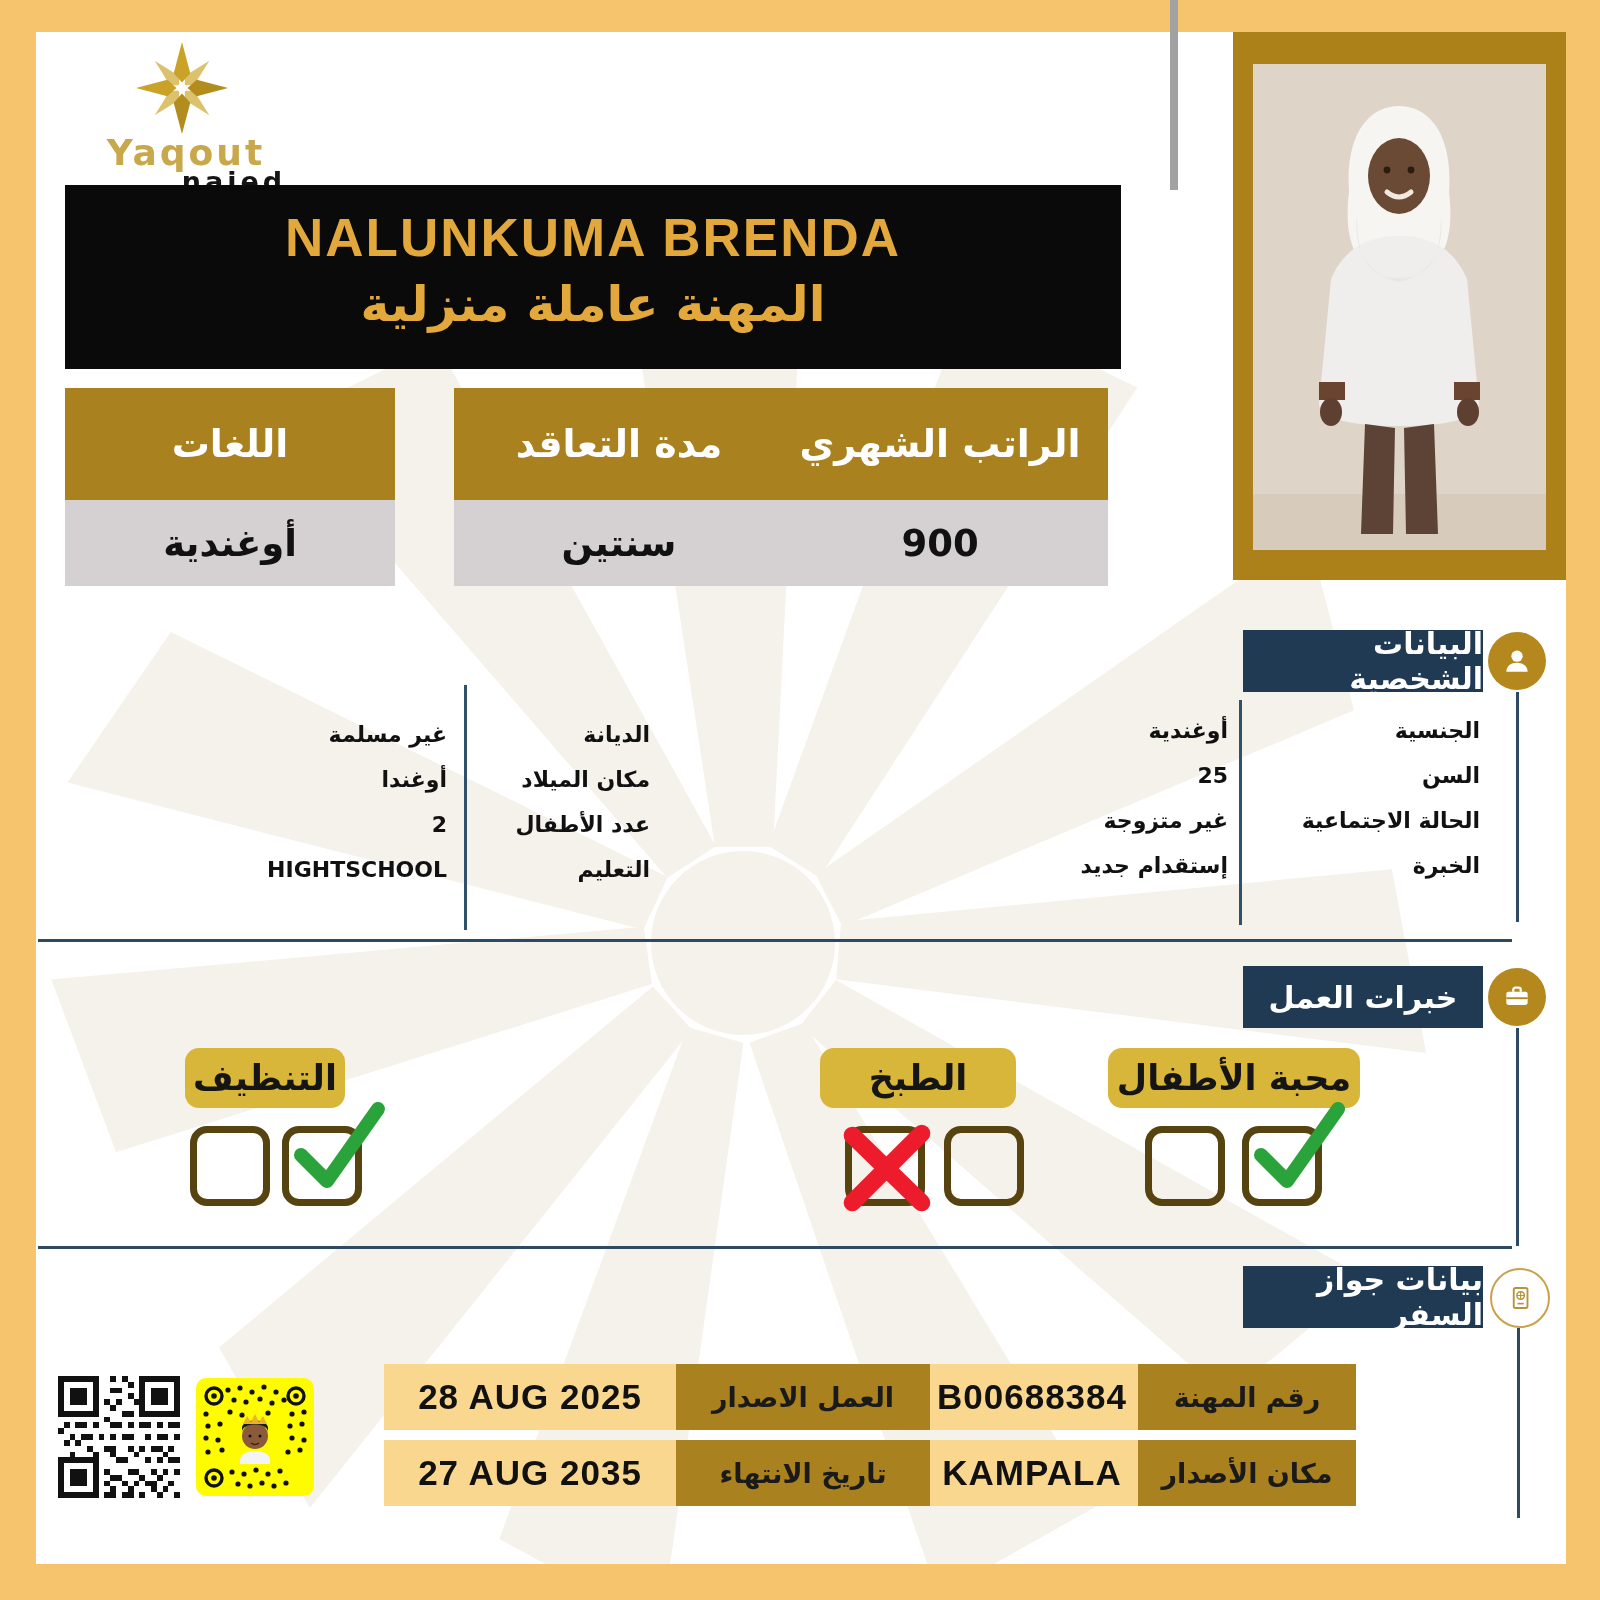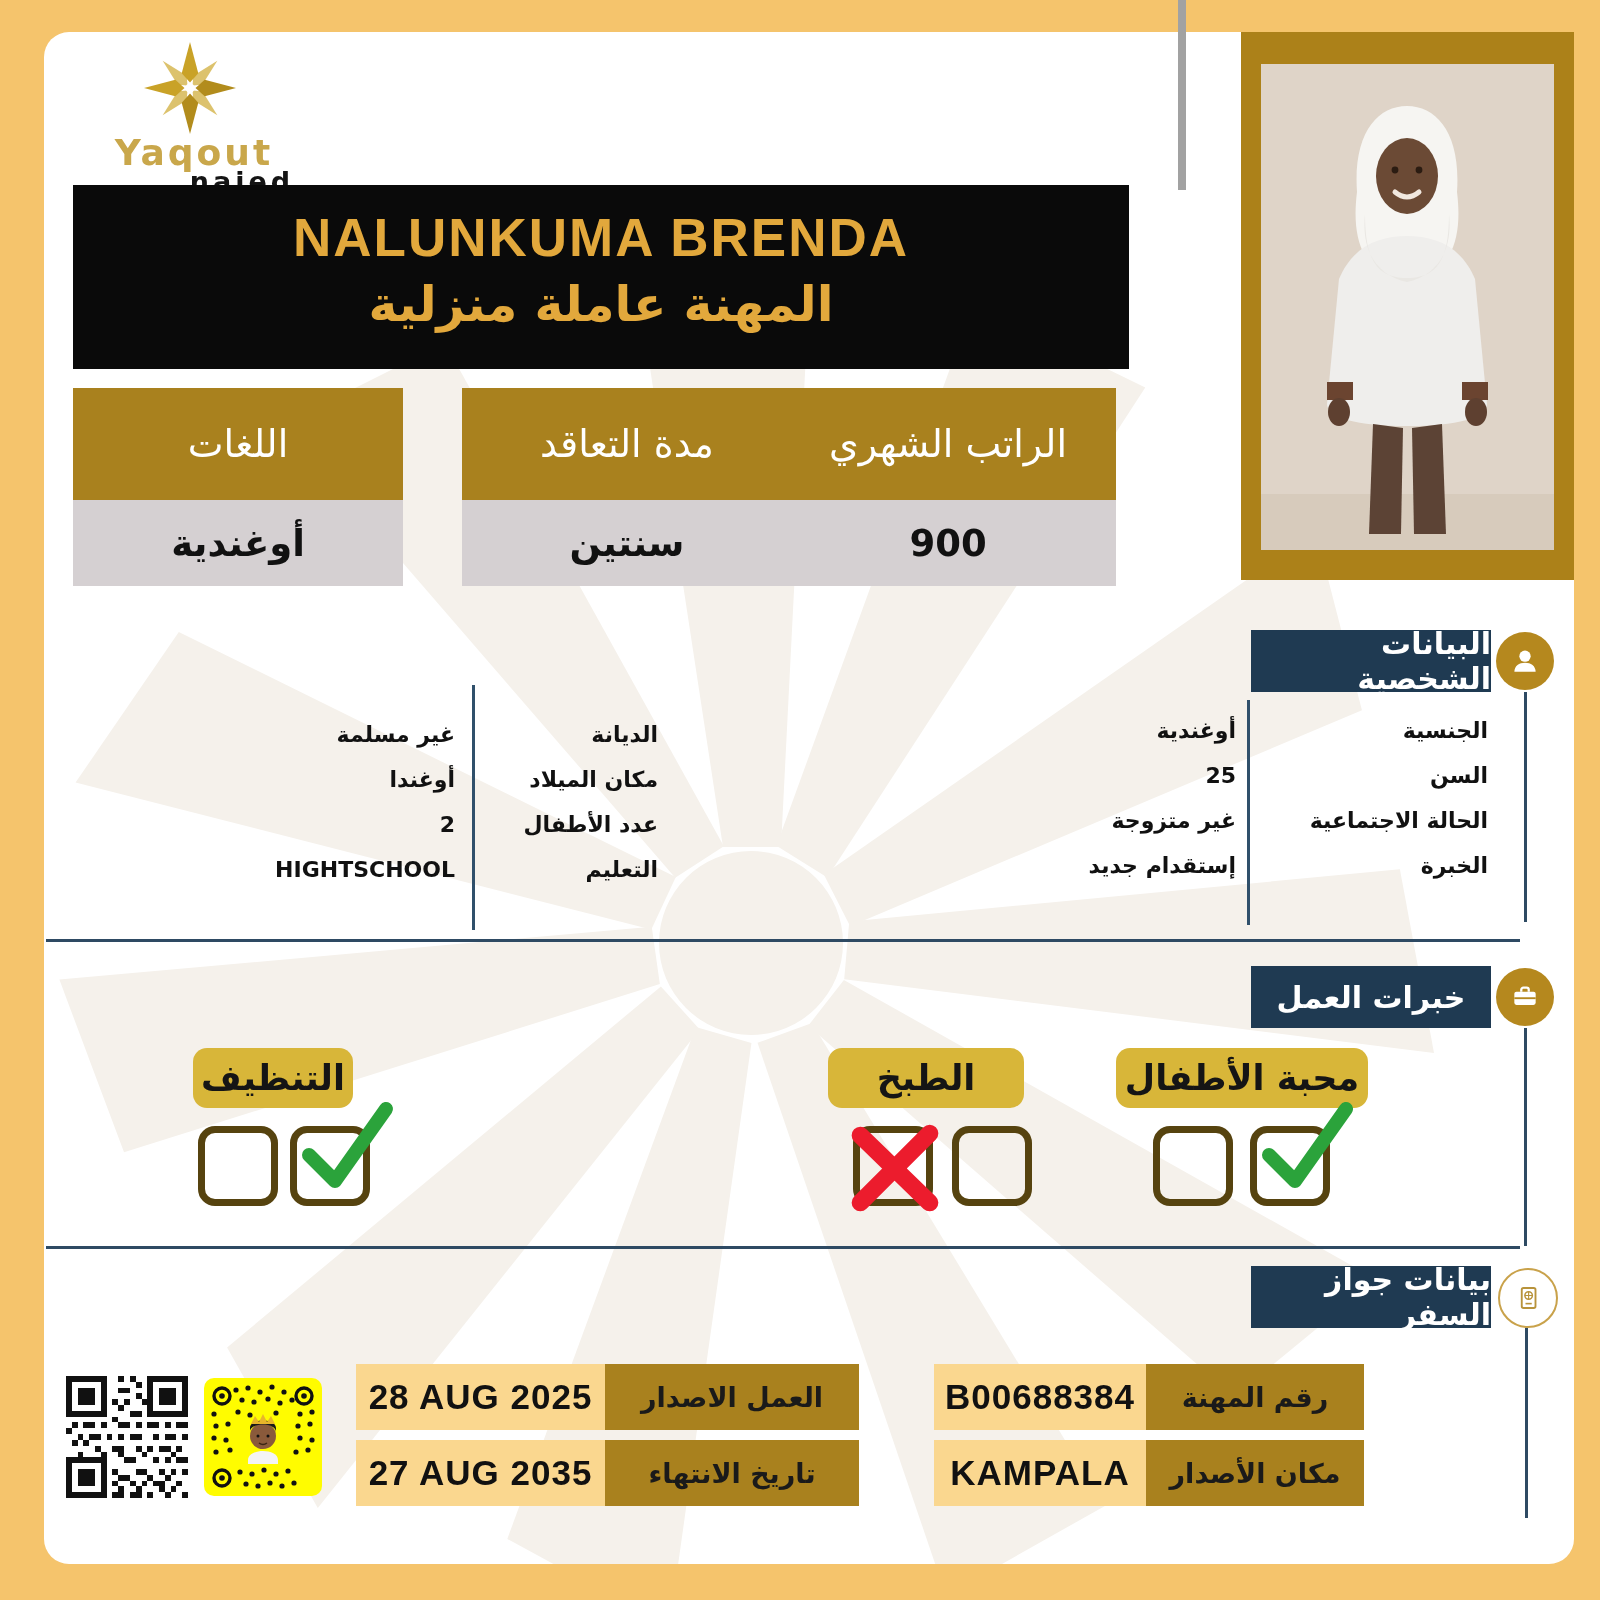--- a/index.html
+++ b/index.html
@@ -1,18 +1,18 @@
 <!DOCTYPE html>
 <html><head>
 <meta charset="utf-8">
 <style>
   html,body{margin:0;padding:0;background:#f5c46c;}
   .page{position:relative;width:1600px;height:1600px;background:#f5c46c;overflow:hidden;
         font-family:"DejaVu Sans","Liberation Sans",sans-serif;}
-  .card{position:absolute;left:44px;top:32px;width:1530px;height:1532px;background:#ffffff;border-radius:25px;}
+  .card{position:absolute;left:36px;top:32px;width:1530px;height:1532px;background:#ffffff;}
   .wm{position:absolute;left:0;top:0;width:1530px;height:1532px;z-index:0;pointer-events:none;}
   .z{position:absolute;z-index:2;}
 
   
   .logo{left:50px;top:8px;width:240px;height:160px;}
   .logo-star{position:absolute;left:50px;top:2px;width:92px;height:92px;}
   .logo-word{position:absolute;left:0;top:92px;width:200px;text-align:center;
              color:#c9a74b;font-size:36px;letter-spacing:3px;font-weight:600;}
   .logo-sub{position:absolute;left:78px;top:126px;width:140px;text-align:center;
             color:#141414;font-size:27px;letter-spacing:4px;font-weight:600;}
@@ -20,21 +20,21 @@
   .grayline{left:1134px;top:-32px;width:8px;height:190px;background:#a2a2a2;}
 
   
   .banner{left:29px;top:153px;width:1056px;height:184px;background:#0a0a0a;text-align:center;}
   .banner .nm{margin-top:22px;color:#e2a83c;font-size:53px;font-weight:600;letter-spacing:2px;
               font-family:"Liberation Sans","DejaVu Sans",sans-serif;}
   .banner .pf{margin-top:8px;color:#e2a83c;font-size:49px;font-weight:bold;direction:rtl;}
 
   
   .sumbox{top:356px;height:198px;}
-  .sumbox .lab{height:112px;background:#a9811e;color:#ffffff;font-size:38px;font-weight:normal;
+  .sumbox .lab{height:112px;background:#a9811e;color:#ffffff;font-size:38px;font-weight:bold;
                display:flex;align-items:center;justify-content:center;direction:rtl;}
   .sumbox .val{height:86px;background:#d5d0d2;color:#111111;font-size:37px;font-weight:bold;
                display:flex;align-items:center;justify-content:center;direction:rtl;}
   .sb0{left:29px;width:330px;} .sb1{left:370px;width:330px;padding-left:48px;} .sb2{left:736px;width:336px;}
 
   
   .frame{left:1197px;top:0px;width:333px;height:548px;background:#ac8119;}
   .photo{position:absolute;left:20px;top:32px;width:293px;height:486px;background:#dfd4c8;overflow:hidden;}
 
   
@@ -79,21 +79,21 @@
   
   .prow{position:absolute;height:66px;display:flex;z-index:2;}
   .plab{background:#a9811e;color:#1a1a1a;font-size:27px;font-weight:bold;display:flex;
         align-items:center;justify-content:center;direction:rtl;}
   .pval{background:#fad78f;color:#111;font-size:35px;font-weight:bold;display:flex;
         align-items:center;justify-content:center;letter-spacing:1px;
         font-family:"Liberation Sans","DejaVu Sans",sans-serif;}
   .rowA1{left:890px;top:1332px;} .rowA2{left:890px;top:1408px;}
   .rowB1{left:312px;top:1332px;} .rowB2{left:312px;top:1408px;}
   .rowA1 .pval,.rowA2 .pval{width:212px;} .rowA1 .plab,.rowA2 .plab{width:218px;}
-  .rowB1 .pval,.rowB2 .pval{width:249px;} .rowB1 .plab,.rowB2 .plab{width:254px;}
+  .rowB1 .pval,.rowB2 .pval{width:292px;margin-left:36px;} .rowB1 .plab,.rowB2 .plab{width:254px;}
 
   .qr{left:22px;top:1344px;width:122px;height:122px;}
   .snap{left:160px;top:1346px;width:118px;height:118px;}
 </style>
 </head>
 <body>
 
 <div class="page">
   <div class="card">
 

